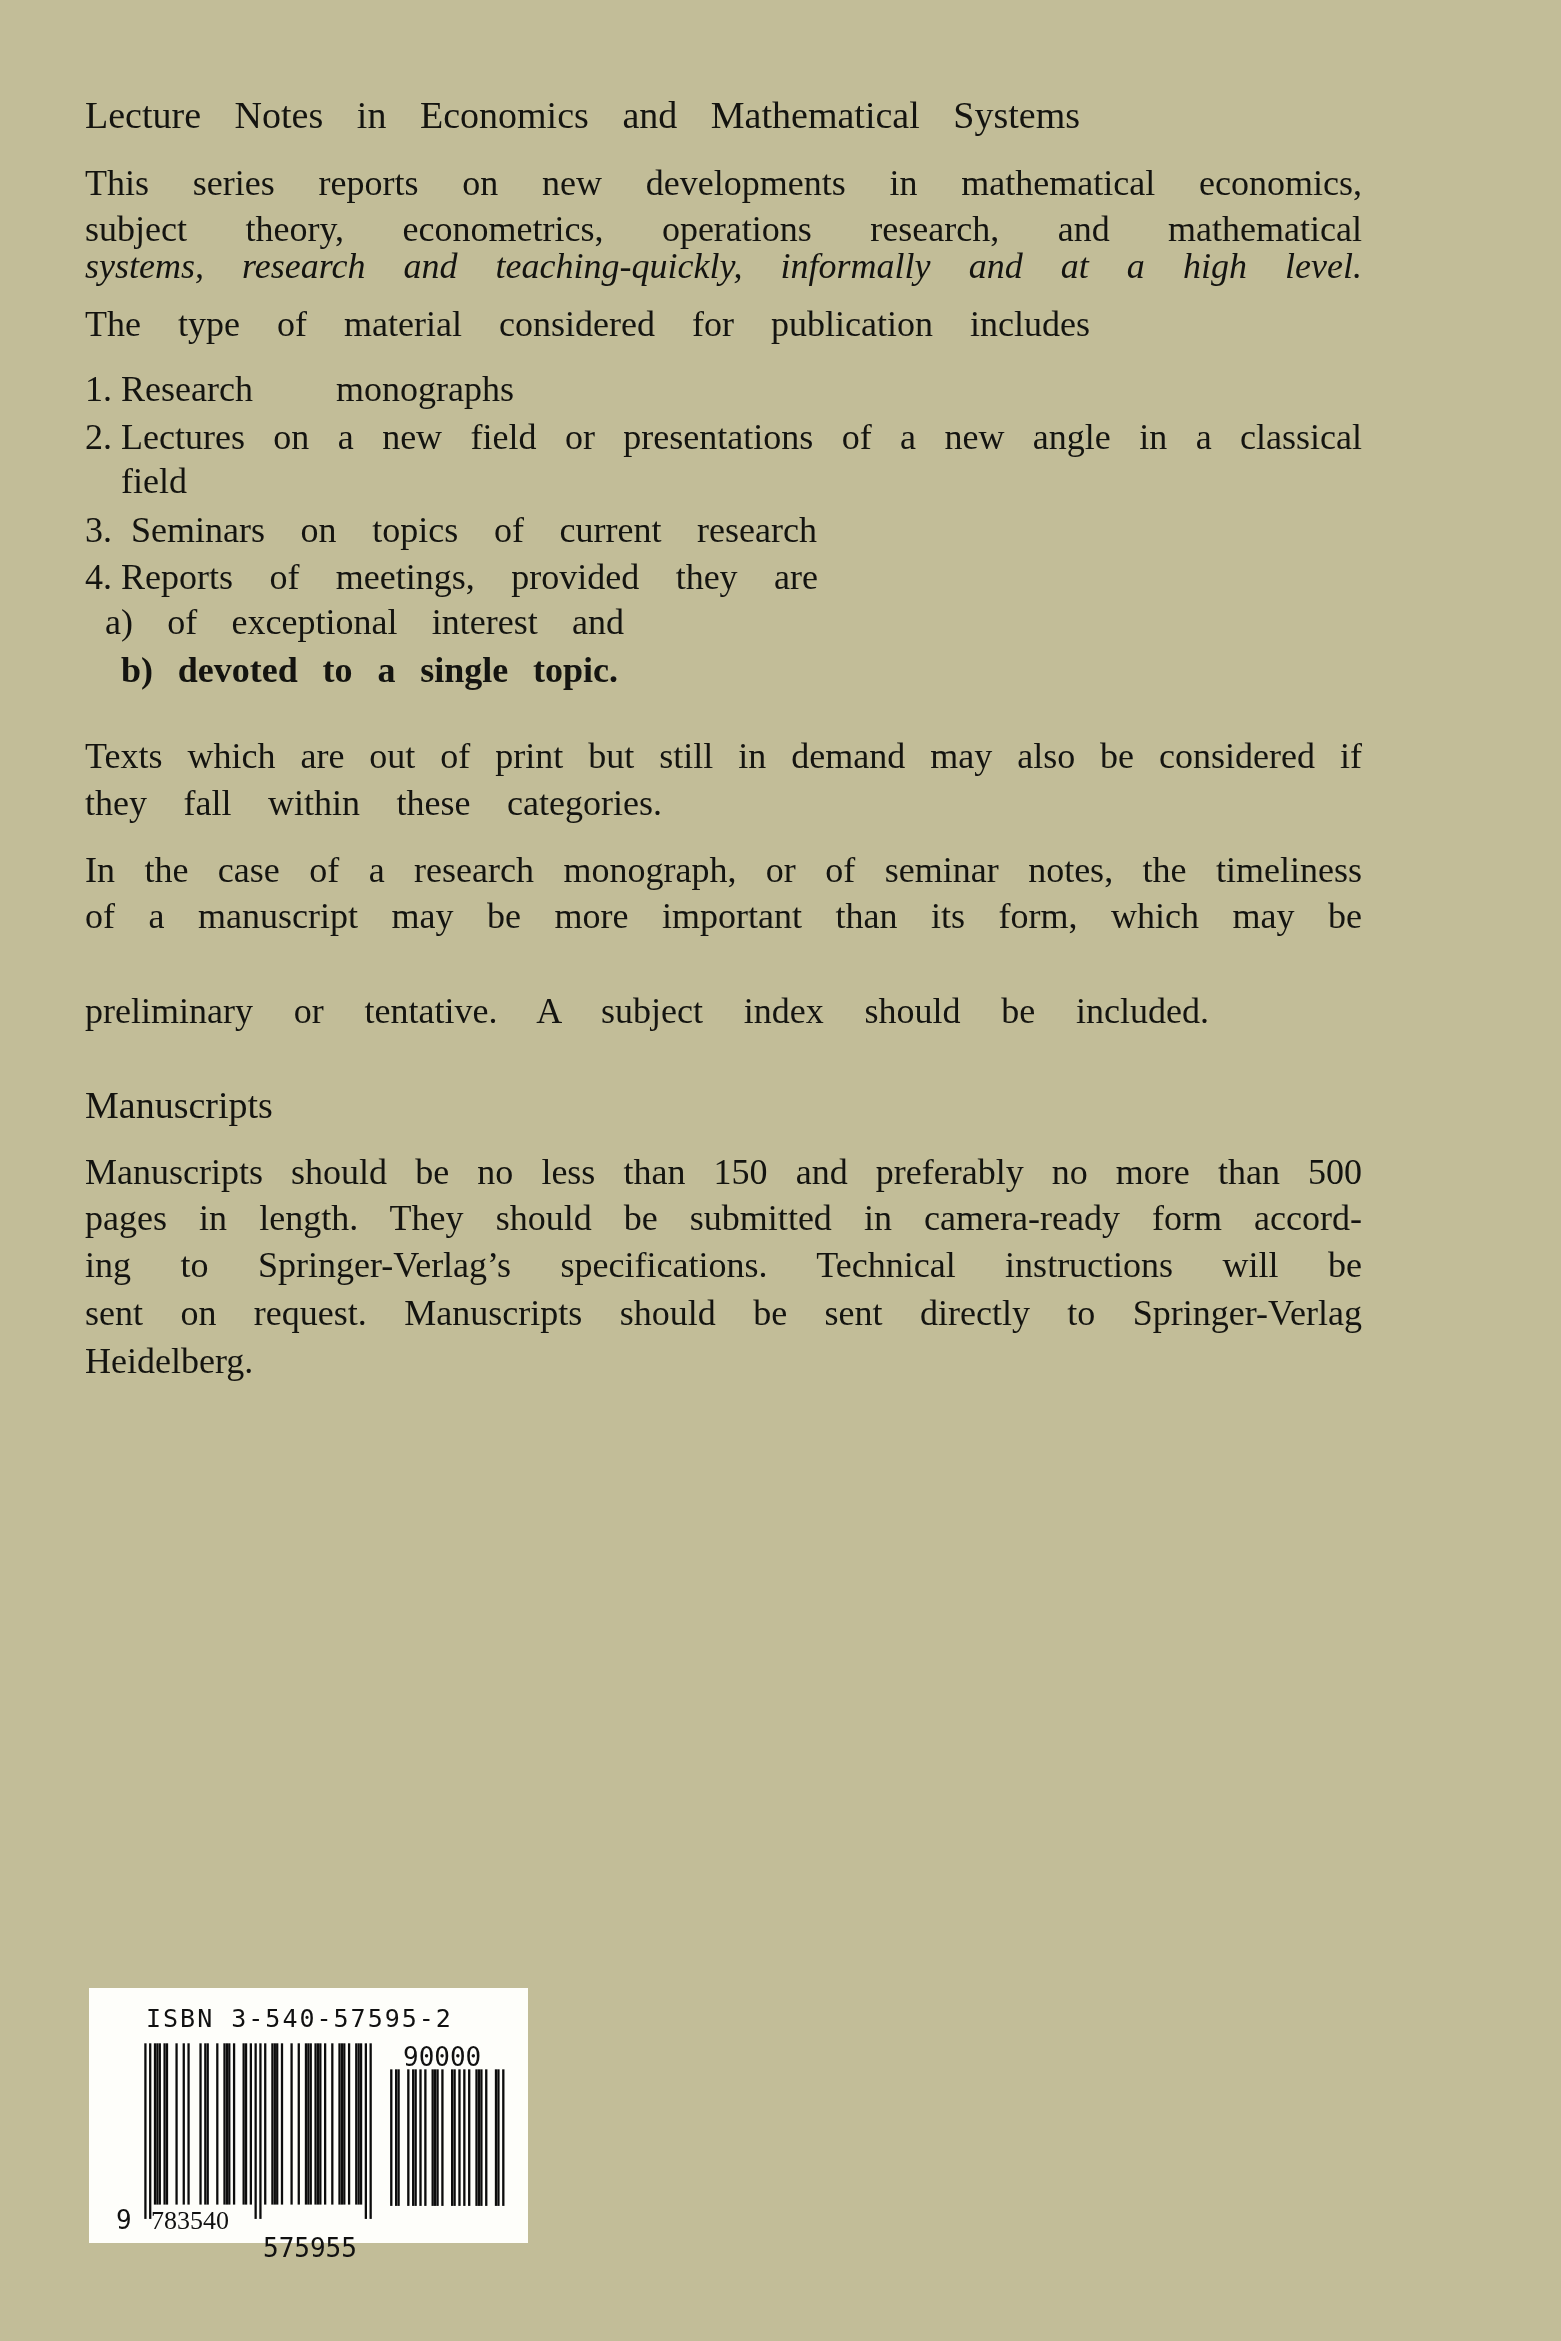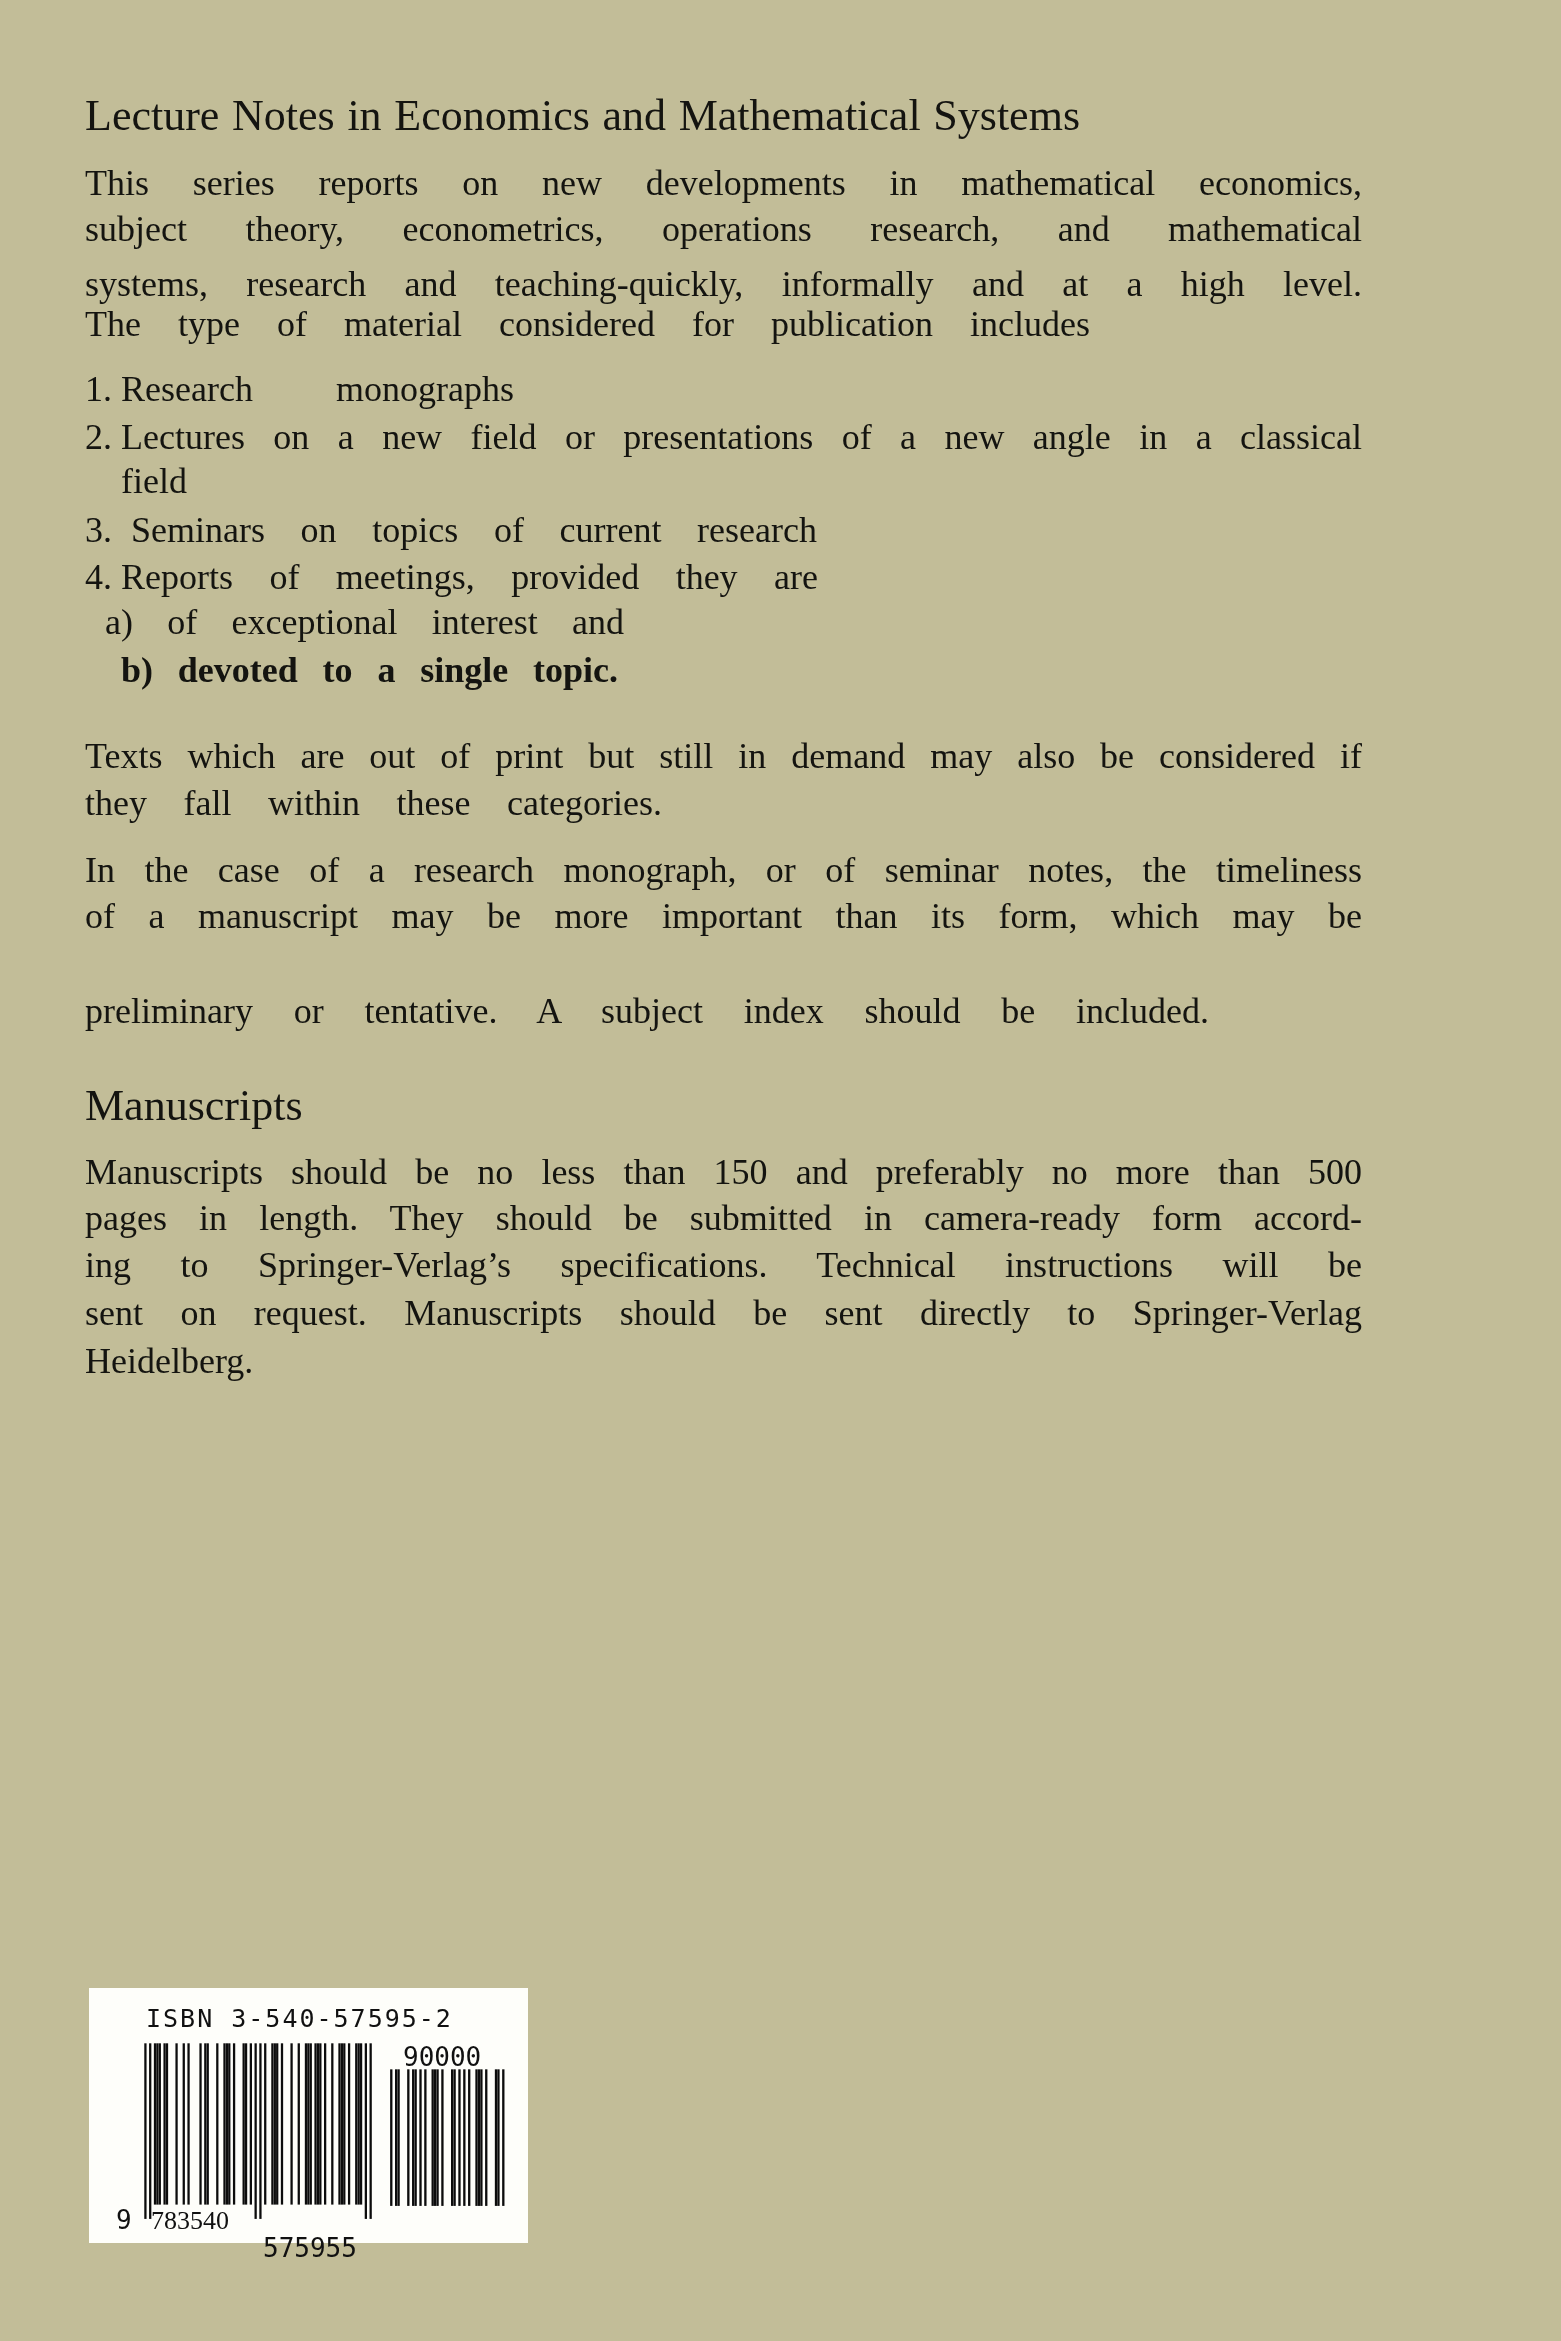--- a/index.html
+++ b/index.html
@@ -16,21 +16,21 @@
     position: absolute;
     left: 85px;
     height: 47px;
     line-height: 47px;
     font-size: 36px;
     white-space: nowrap;
     text-align: justify;
     text-align-last: justify;
     overflow: visible;
   }
-  .heading { font-size: 44px; }
+  .heading { font-size: 38px; }
   .num { position: absolute; left: 0; top: 0; }
   .num-text { position: absolute; top: 0; right: 0; text-align: justify; text-align-last: justify; }
 
   
   #isbn-box {
     position: absolute;
     left: 89px; top: 1988px;
     width: 439px; height: 255px;
     background: #fefefa;
   }
@@ -82,21 +82,21 @@
   #barcode-svg { position: absolute; left: 0; top: 0; }
 </style>
 </head>
 <body>
 
 <div class="line heading" style="top:92px; width:995px;">Lecture Notes in Economics and Mathematical Systems</div>
 
 <div>
   <div class="line" style="top:160px; width:1277px;">This series reports on new developments in mathematical economics,</div>
   <div class="line" style="top:206px; width:1277px;">subject theory, econometrics, operations research, and mathematical</div>
-  <div class="line" style="top:261px; width:1277px;">systems, research and teaching-quickly, informally and at a high level.</div>
+  <div class="line" style="top:243px; width:1277px;font-style:italic;">systems, research and teaching-quickly, informally and at a high level.</div>
   <div class="line" style="top:301px; width:1005px;">The type of material considered for publication includes</div>
 </div>
 
 <div>
   <div class="line" style="top:366px; width:429px;">
     <span class="num">1.</span>
     <span class="num-text" style="left:36px;">Research monographs</span>
   </div>
   <div class="line" style="top:414px; width:1277px;">
     <span class="num">2.</span>

